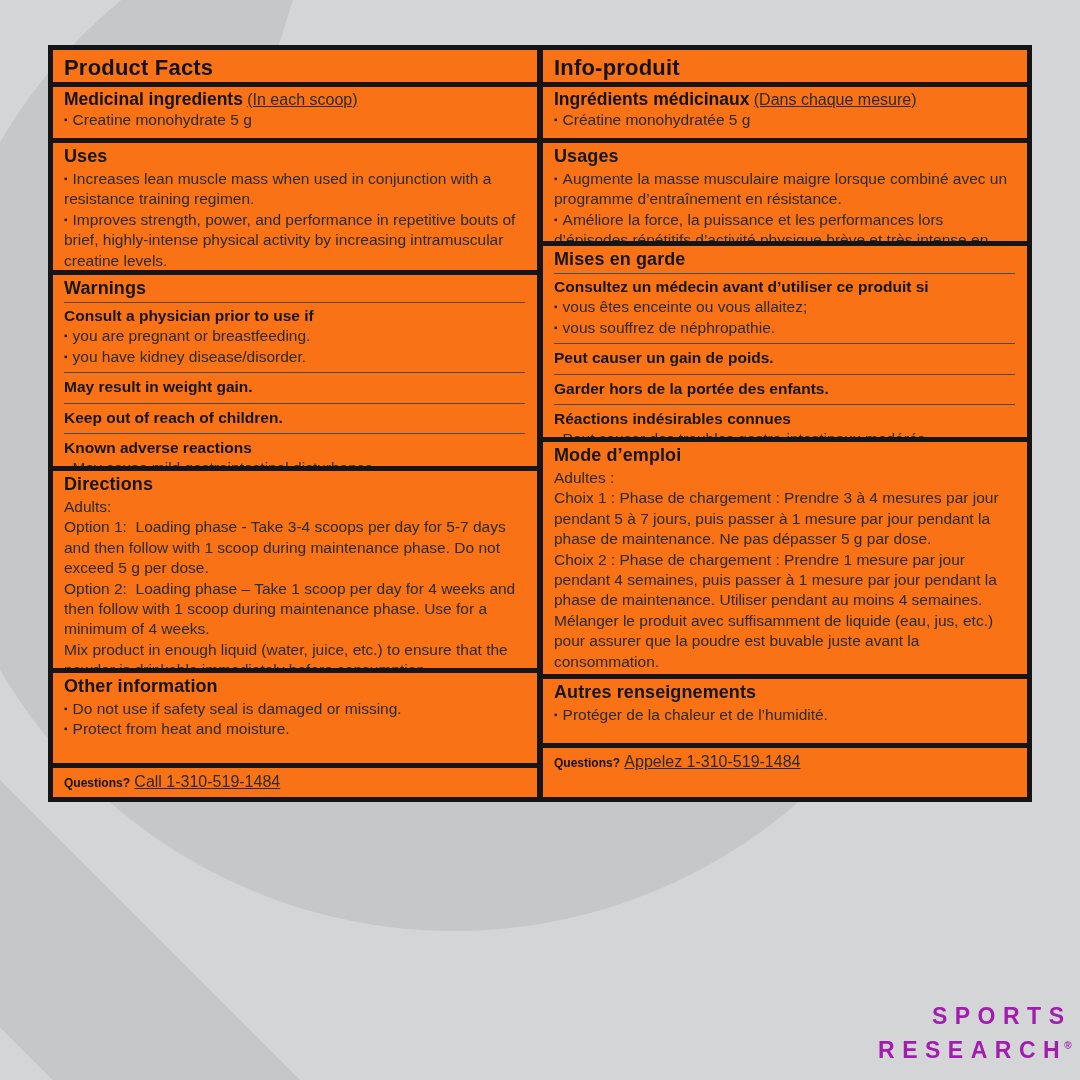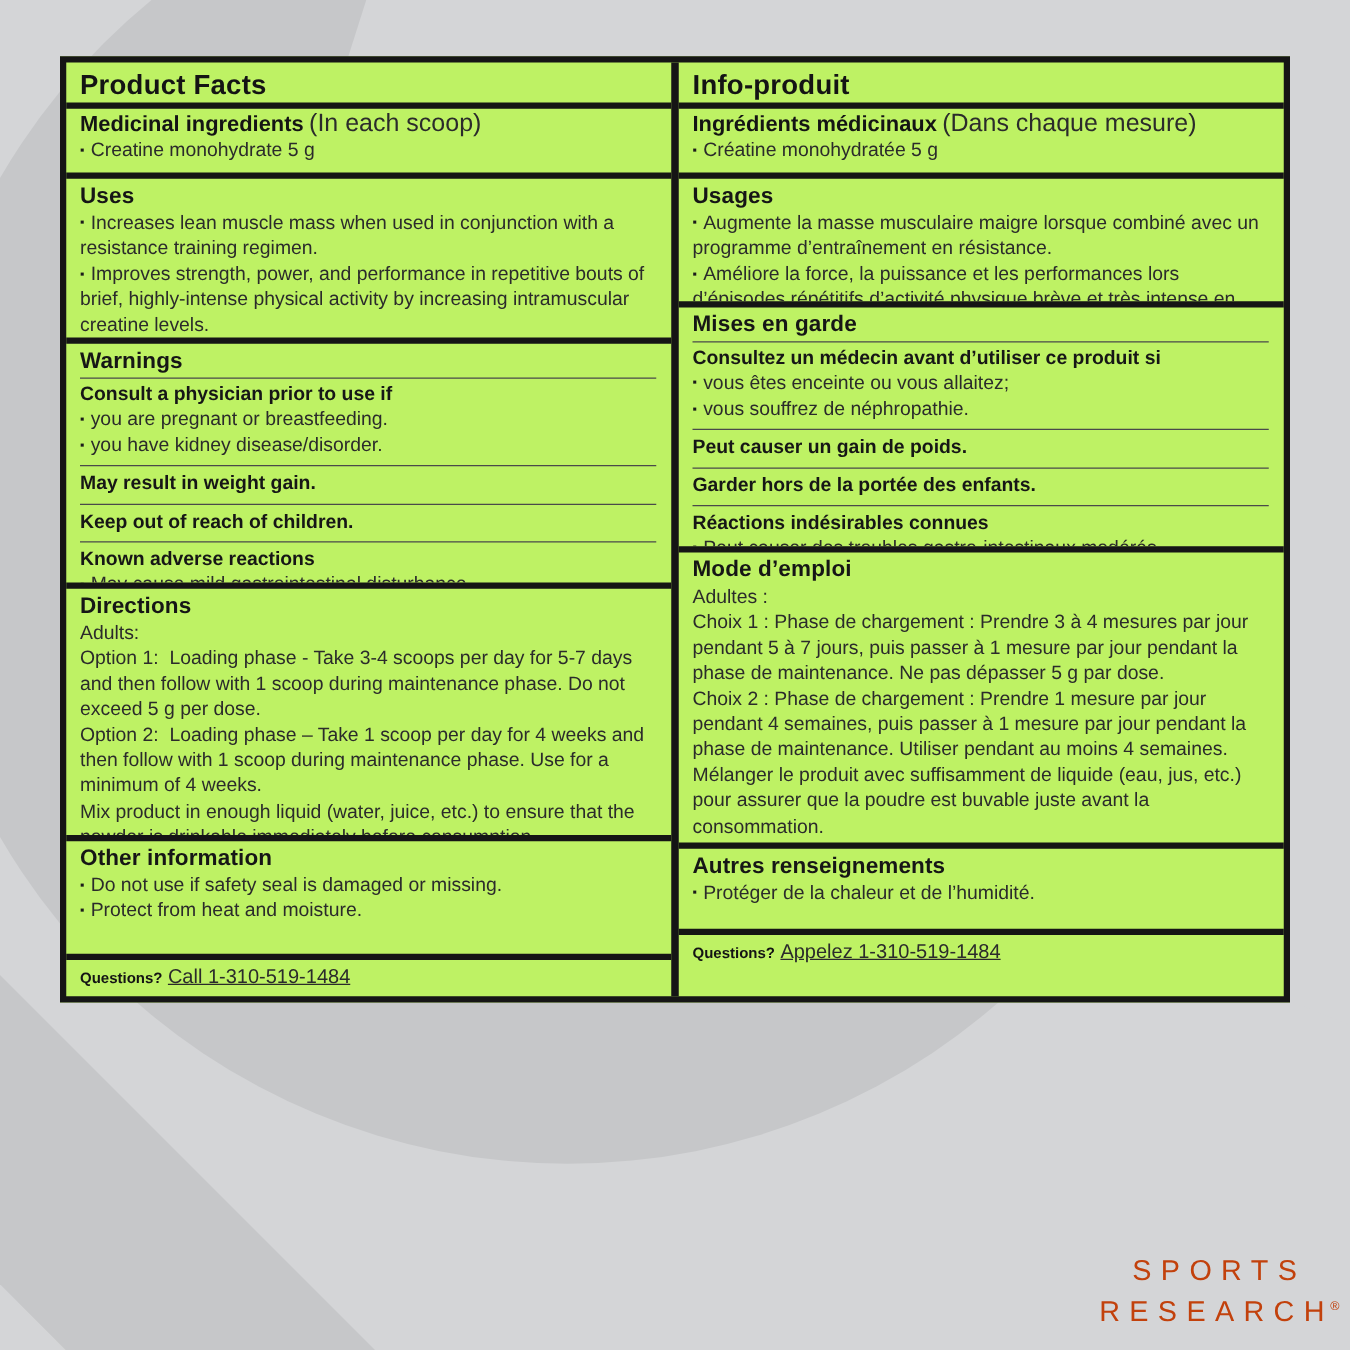--- a/index.html
+++ b/index.html
@@ -8,49 +8,49 @@
   
   .bg-circle{position:absolute;left:-71px;top:-119px;width:1050px;height:1050px;
              border-radius:50%;background:#c6c7c9;}
   .bg-wedge{position:absolute;left:0;top:0;width:1080px;height:1080px;
             background:#d4d5d7;
             clip-path:polygon(293px 0,1080px 0,1080px 820px,150px 450px);}
   .bg-band{position:absolute;left:-40px;top:740px;width:1600px;height:175px;
            background:#c6c7c9;transform:rotate(45deg);transform-origin:0 0;}
   
   .panel{position:absolute;left:48px;top:45px;width:984px;height:757px;
-         box-sizing:border-box;background:#bef264;border:5px solid #151515;
+         box-sizing:border-box;background:#f97316;border:5px solid #151515;
          display:flex;color:#2b2b2b;justify-content:center;}
   .col{width:484px;flex:none;display:flex;flex-direction:column;}
   .divider{width:6px;flex:none;background:#151515;}
   .sec{box-sizing:border-box;border-bottom:5px solid #151515;
        padding:2px 9px 0 11px;overflow:hidden;}
   .sec.last{border-bottom:none;flex:1;}
   
   .col-en .s1{height:37px}.col-en .s2{height:56px}.col-en .s3{height:132px}
   .col-en .s4{height:196px}.col-en .s5{height:202px}.col-en .s6{height:95px}
   .col-fr .s1{height:37px}.col-fr .s2{height:56px}.col-fr .s3{height:103px}
   .col-fr .s4{height:196px}.col-fr .s5{height:237px}.col-fr .s6{height:69px}
   .title{font-size:22px;font-weight:bold;color:#141414;padding-top:3px;letter-spacing:.2px;}
   h3{font-size:18px;font-weight:bold;color:#161616;margin:1px 0 2px 0;letter-spacing:.1px;}
   p{margin:0;font-size:15.5px;line-height:20.4px;}
   .b{font-weight:bold;color:#161616;}
   .h17{font-size:17.5px;font-weight:bold;color:#141414;}
-  .qual{font-size:20px;color:#2b2b2b;}
+  .qual{font-size:16px;color:#2b2b2b;text-decoration:underline;}
   .mk{display:inline-block;font-size:10px;vertical-align:2px;margin-right:5px;color:#1b1b1b;}
   .rule{border-bottom:1.6px solid #4a4a4a;padding-bottom:5px;margin-bottom:4px;margin-right:3px;}
   .rule-tight{padding-bottom:3px;margin-bottom:3px;}
   .gapless p{margin:0;}
   .prewrap{white-space:pre-wrap;}
   .qrow p{padding-top:2px;}
   .q-label{font-size:12px;font-weight:bold;color:#141414;}
   .q-text{font-size:16px;text-decoration:underline;}
   
-  .logo{position:absolute;right:16px;top:1001px;text-align:center;color:#c2410c;
-        font-size:23px;font-weight:400;letter-spacing:7.5px;line-height:30px;}
+  .logo{position:absolute;right:16px;top:1001px;text-align:right;color:#a21caf;
+        font-size:23px;font-weight:700;letter-spacing:7.5px;line-height:30px;}
   .logo .line{margin-right:-7.5px;}
   .logo .reg{font-size:10px;letter-spacing:0;vertical-align:9px;margin-left:-3px;}
 </style>
 </head>
 <body>
 
 <div class="stage">
   <div class="bg-circle"></div>
   <div class="bg-wedge"></div>
   <div class="bg-band"></div>

